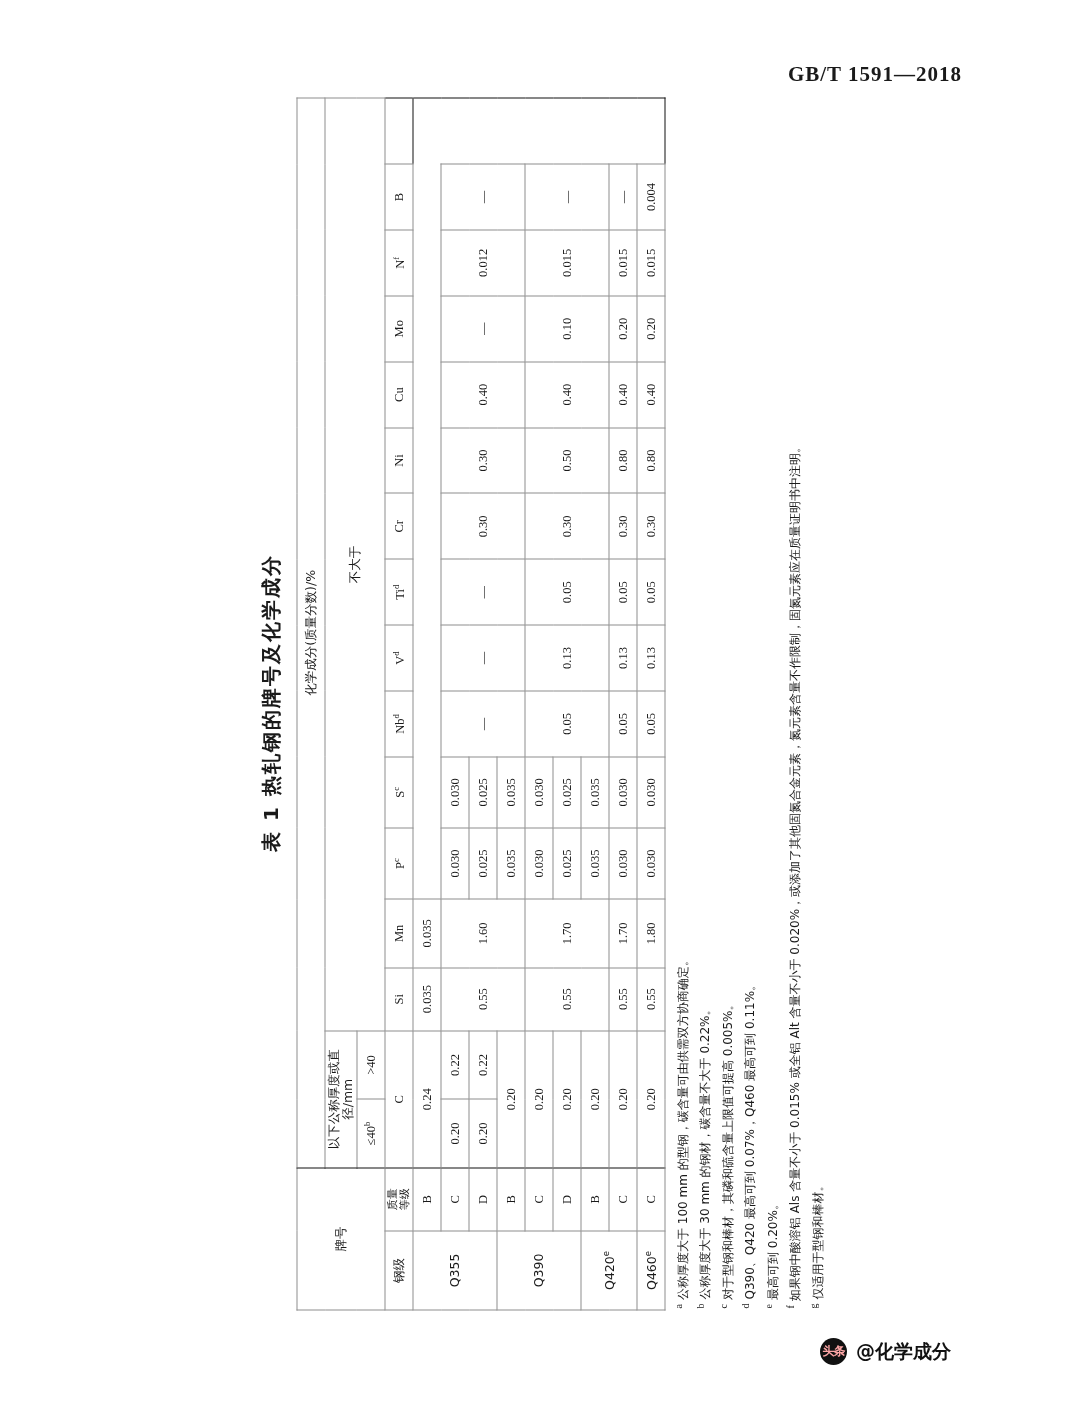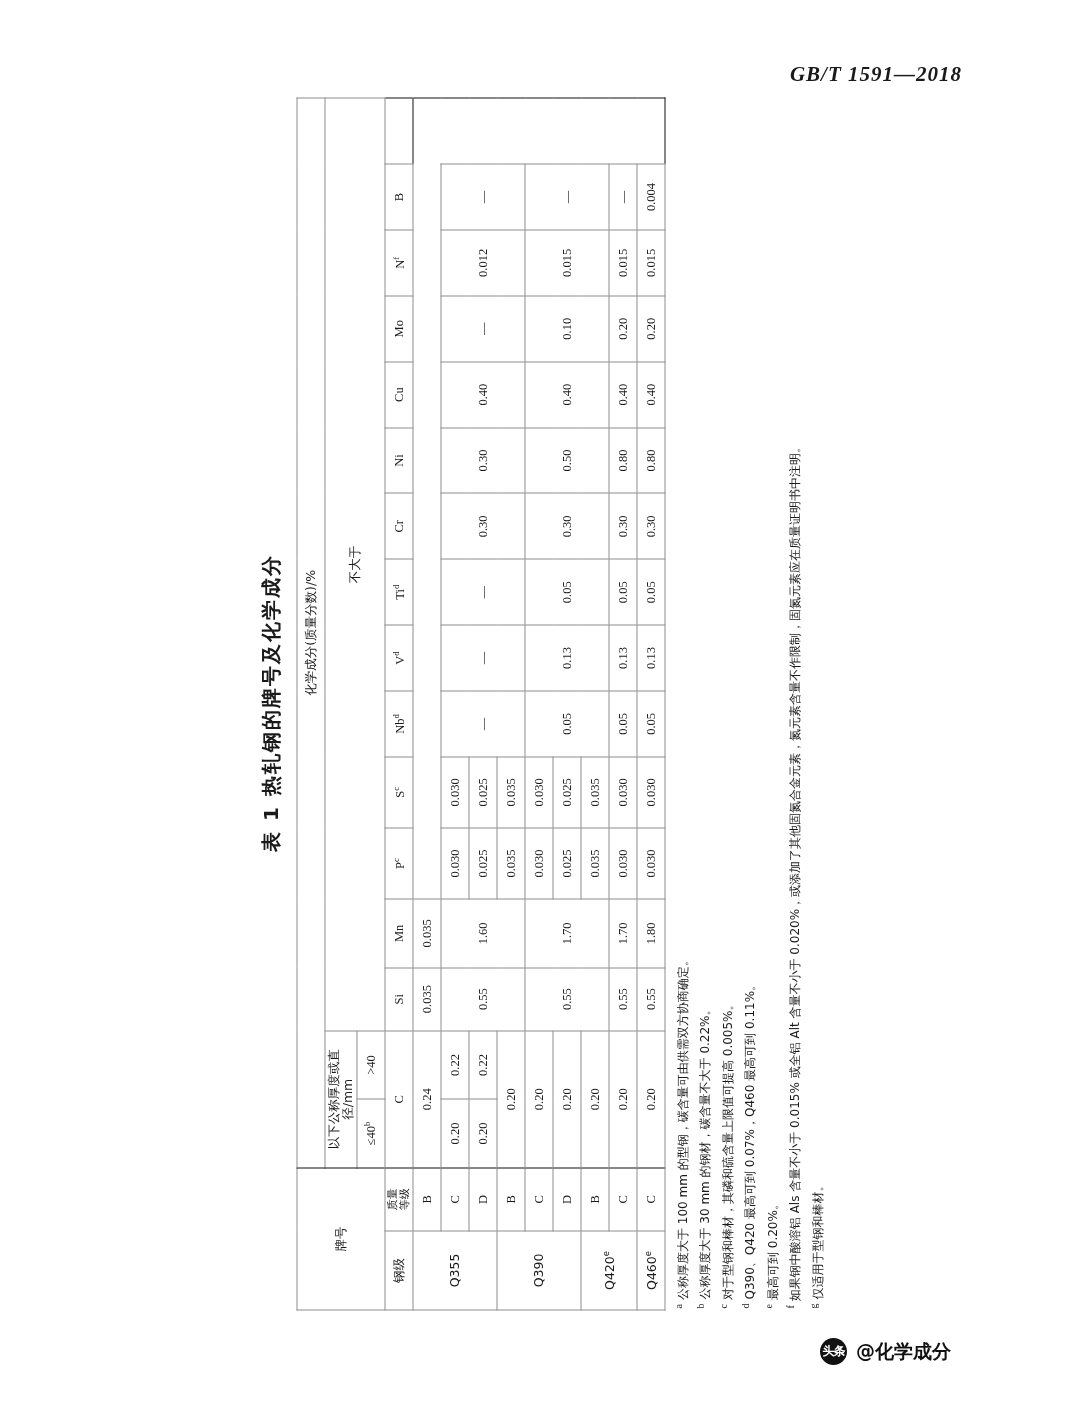--- a/index.html
+++ b/index.html
@@ -4,21 +4,21 @@
 <style>
   html,body{margin:0;padding:0;}
   body{
     width:1080px;height:1405px;background:#ffffff;
     font-family:"Liberation Serif", serif;
     color:#1a1a1a;position:relative;overflow:hidden;
   }
   .page-header{
     position:absolute;top:62px;right:118px;
     font-family:"Liberation Serif", serif;
-    font-size:21px;font-weight:bold;letter-spacing:1px;font-style:italic;
+    font-size:21px;font-weight:bold;letter-spacing:1px;
   }
   
   #stage{
     position:absolute;
     
     width:1215px;height:565px;
     left:50%;top:50%;
     transform:translate(-50%,-50%) rotate(-90deg);
     transform-origin:50% 50%;
   }
@@ -57,21 +57,21 @@
   .notes div{white-space:nowrap;}
   .nlab{font-family:"Liberation Serif",serif;font-size:10px;vertical-align:super;margin-right:4px;}
   .watermark{
     position:absolute;left:820px;top:1338px;
     display:flex;align-items:center;gap:9px;
     font-family:"DejaVu Sans", sans-serif;
     font-size:19px;color:#111;font-weight:bold;
   }
   .wm-badge{
     width:27px;height:27px;border-radius:50%;
-    background:#111;color:#ffffff;font-size:12px;
+    background:#111;color:#fca5a5;font-size:12px;
     display:flex;align-items:center;justify-content:center;
     font-weight:bold;letter-spacing:-1px;
   }
 </style>
 </head>
 <body>
 
 <div class="page-header">GB/T 1591—2018</div>
 
 <div id="stage">

